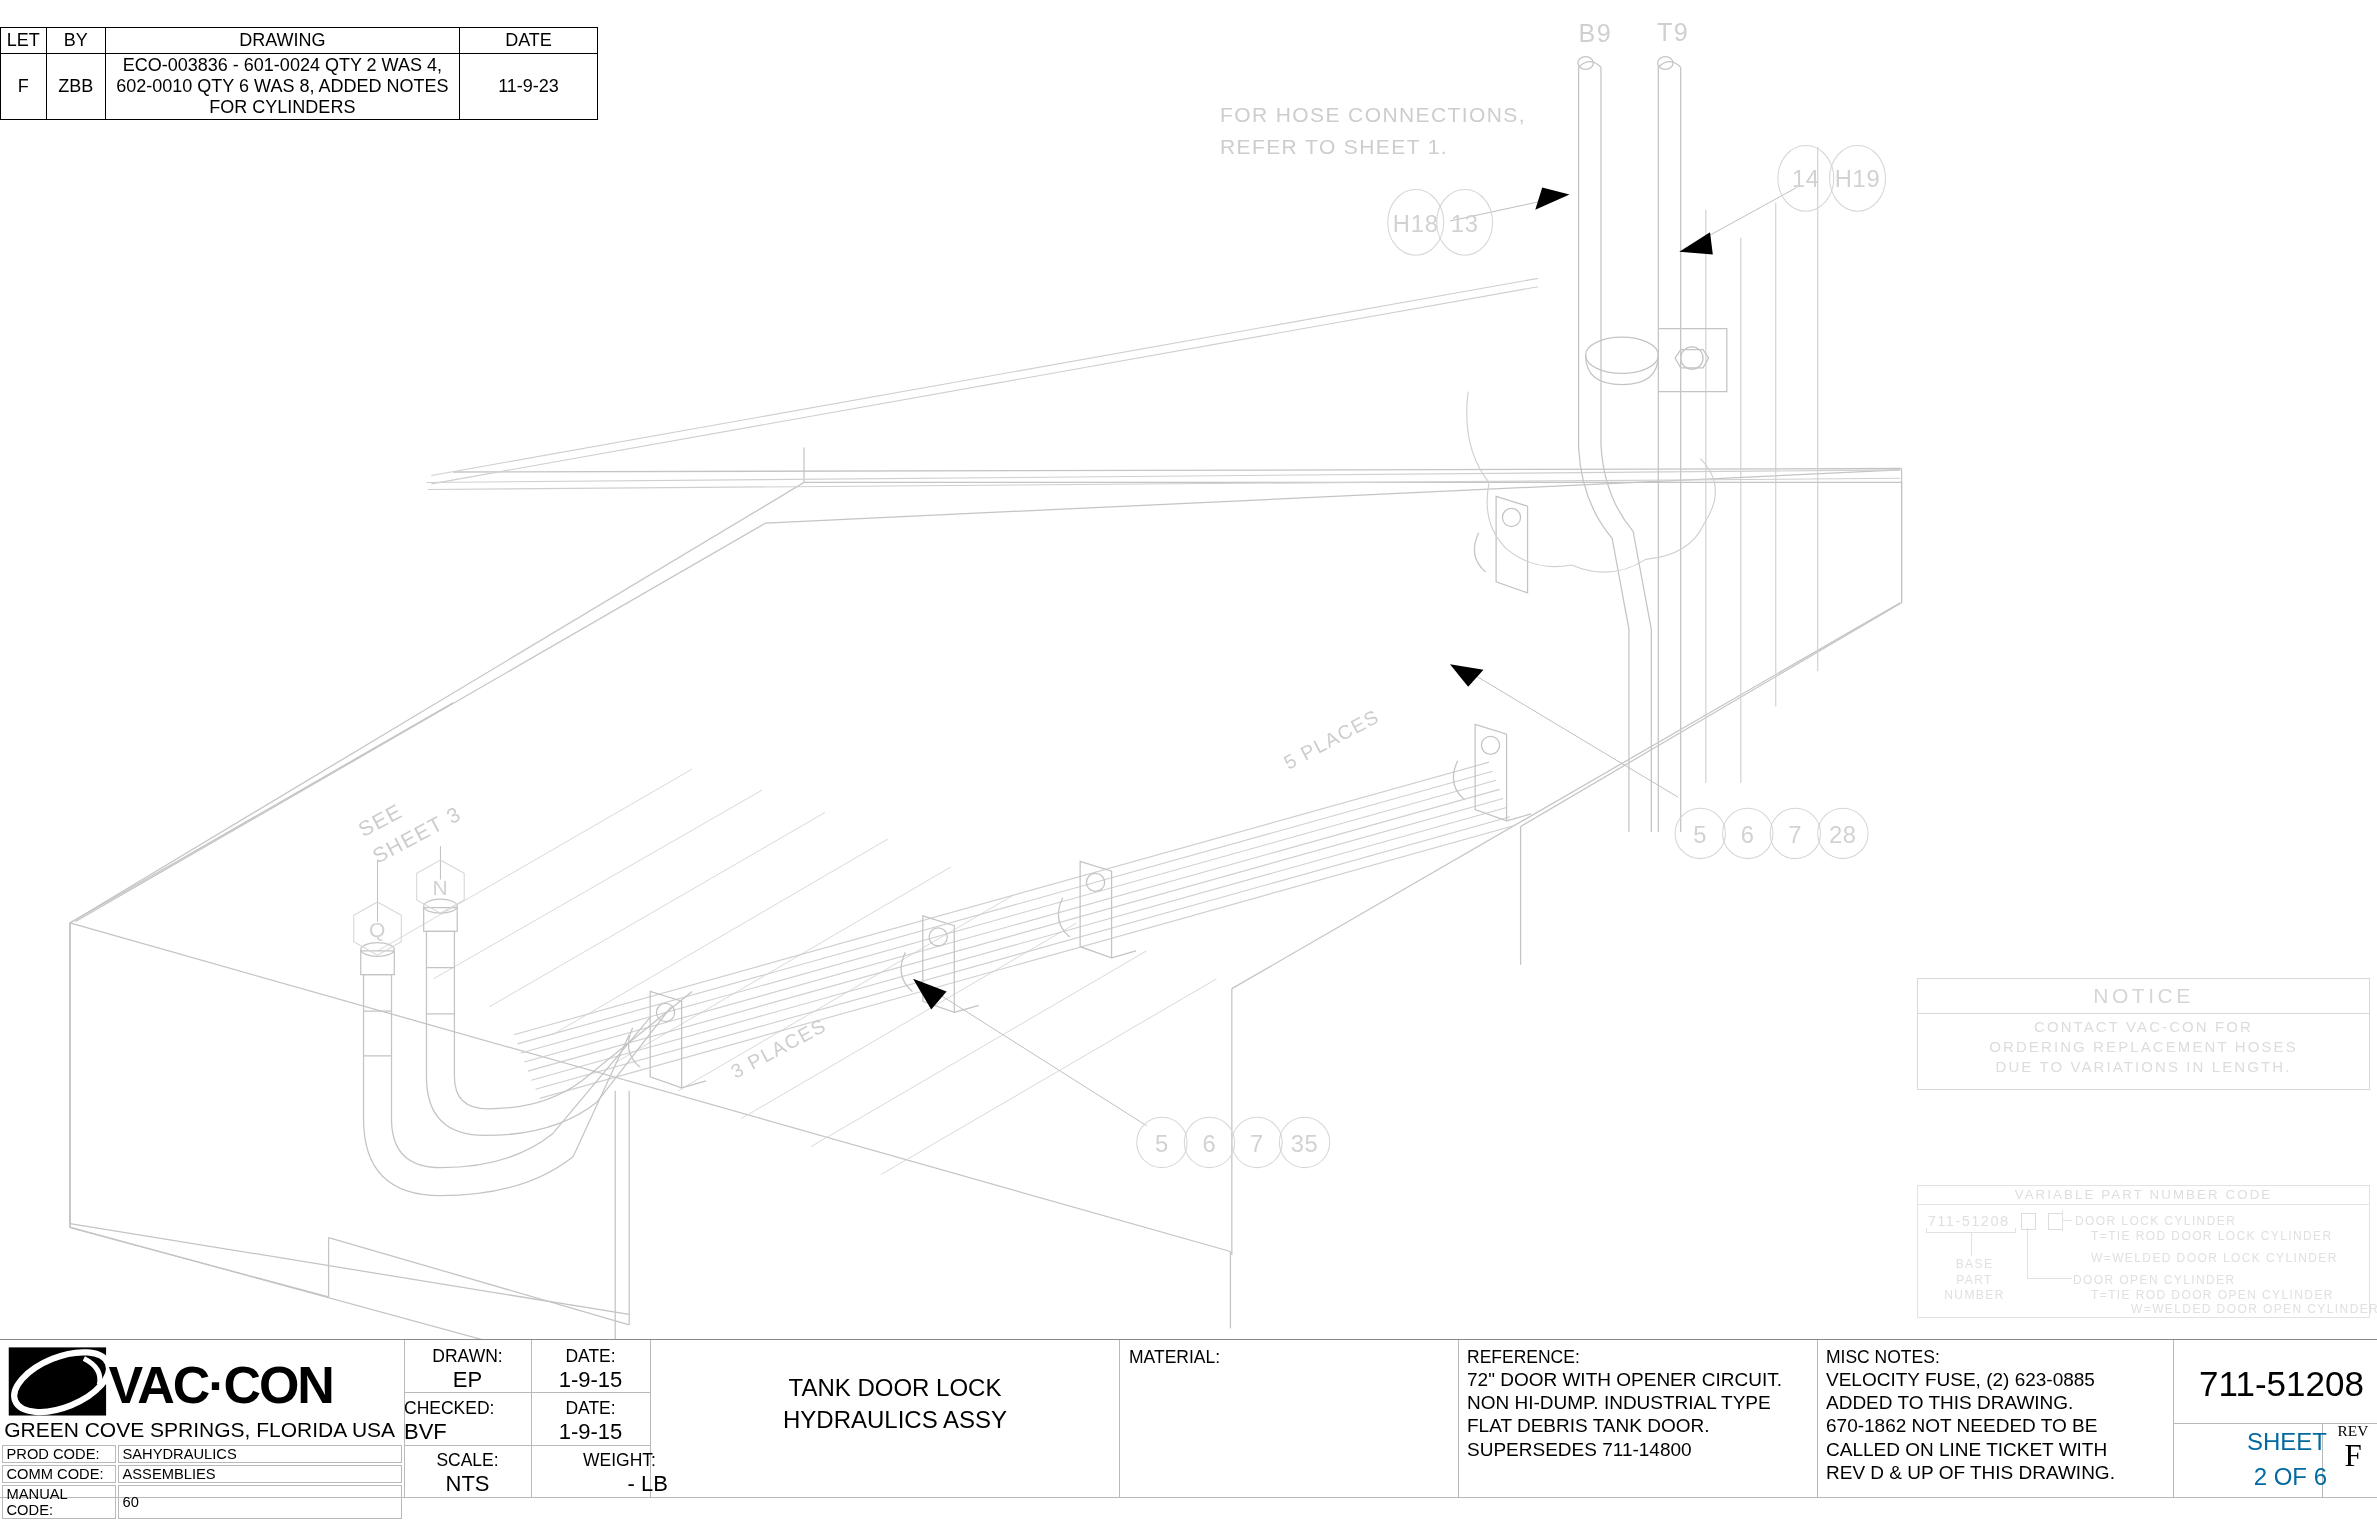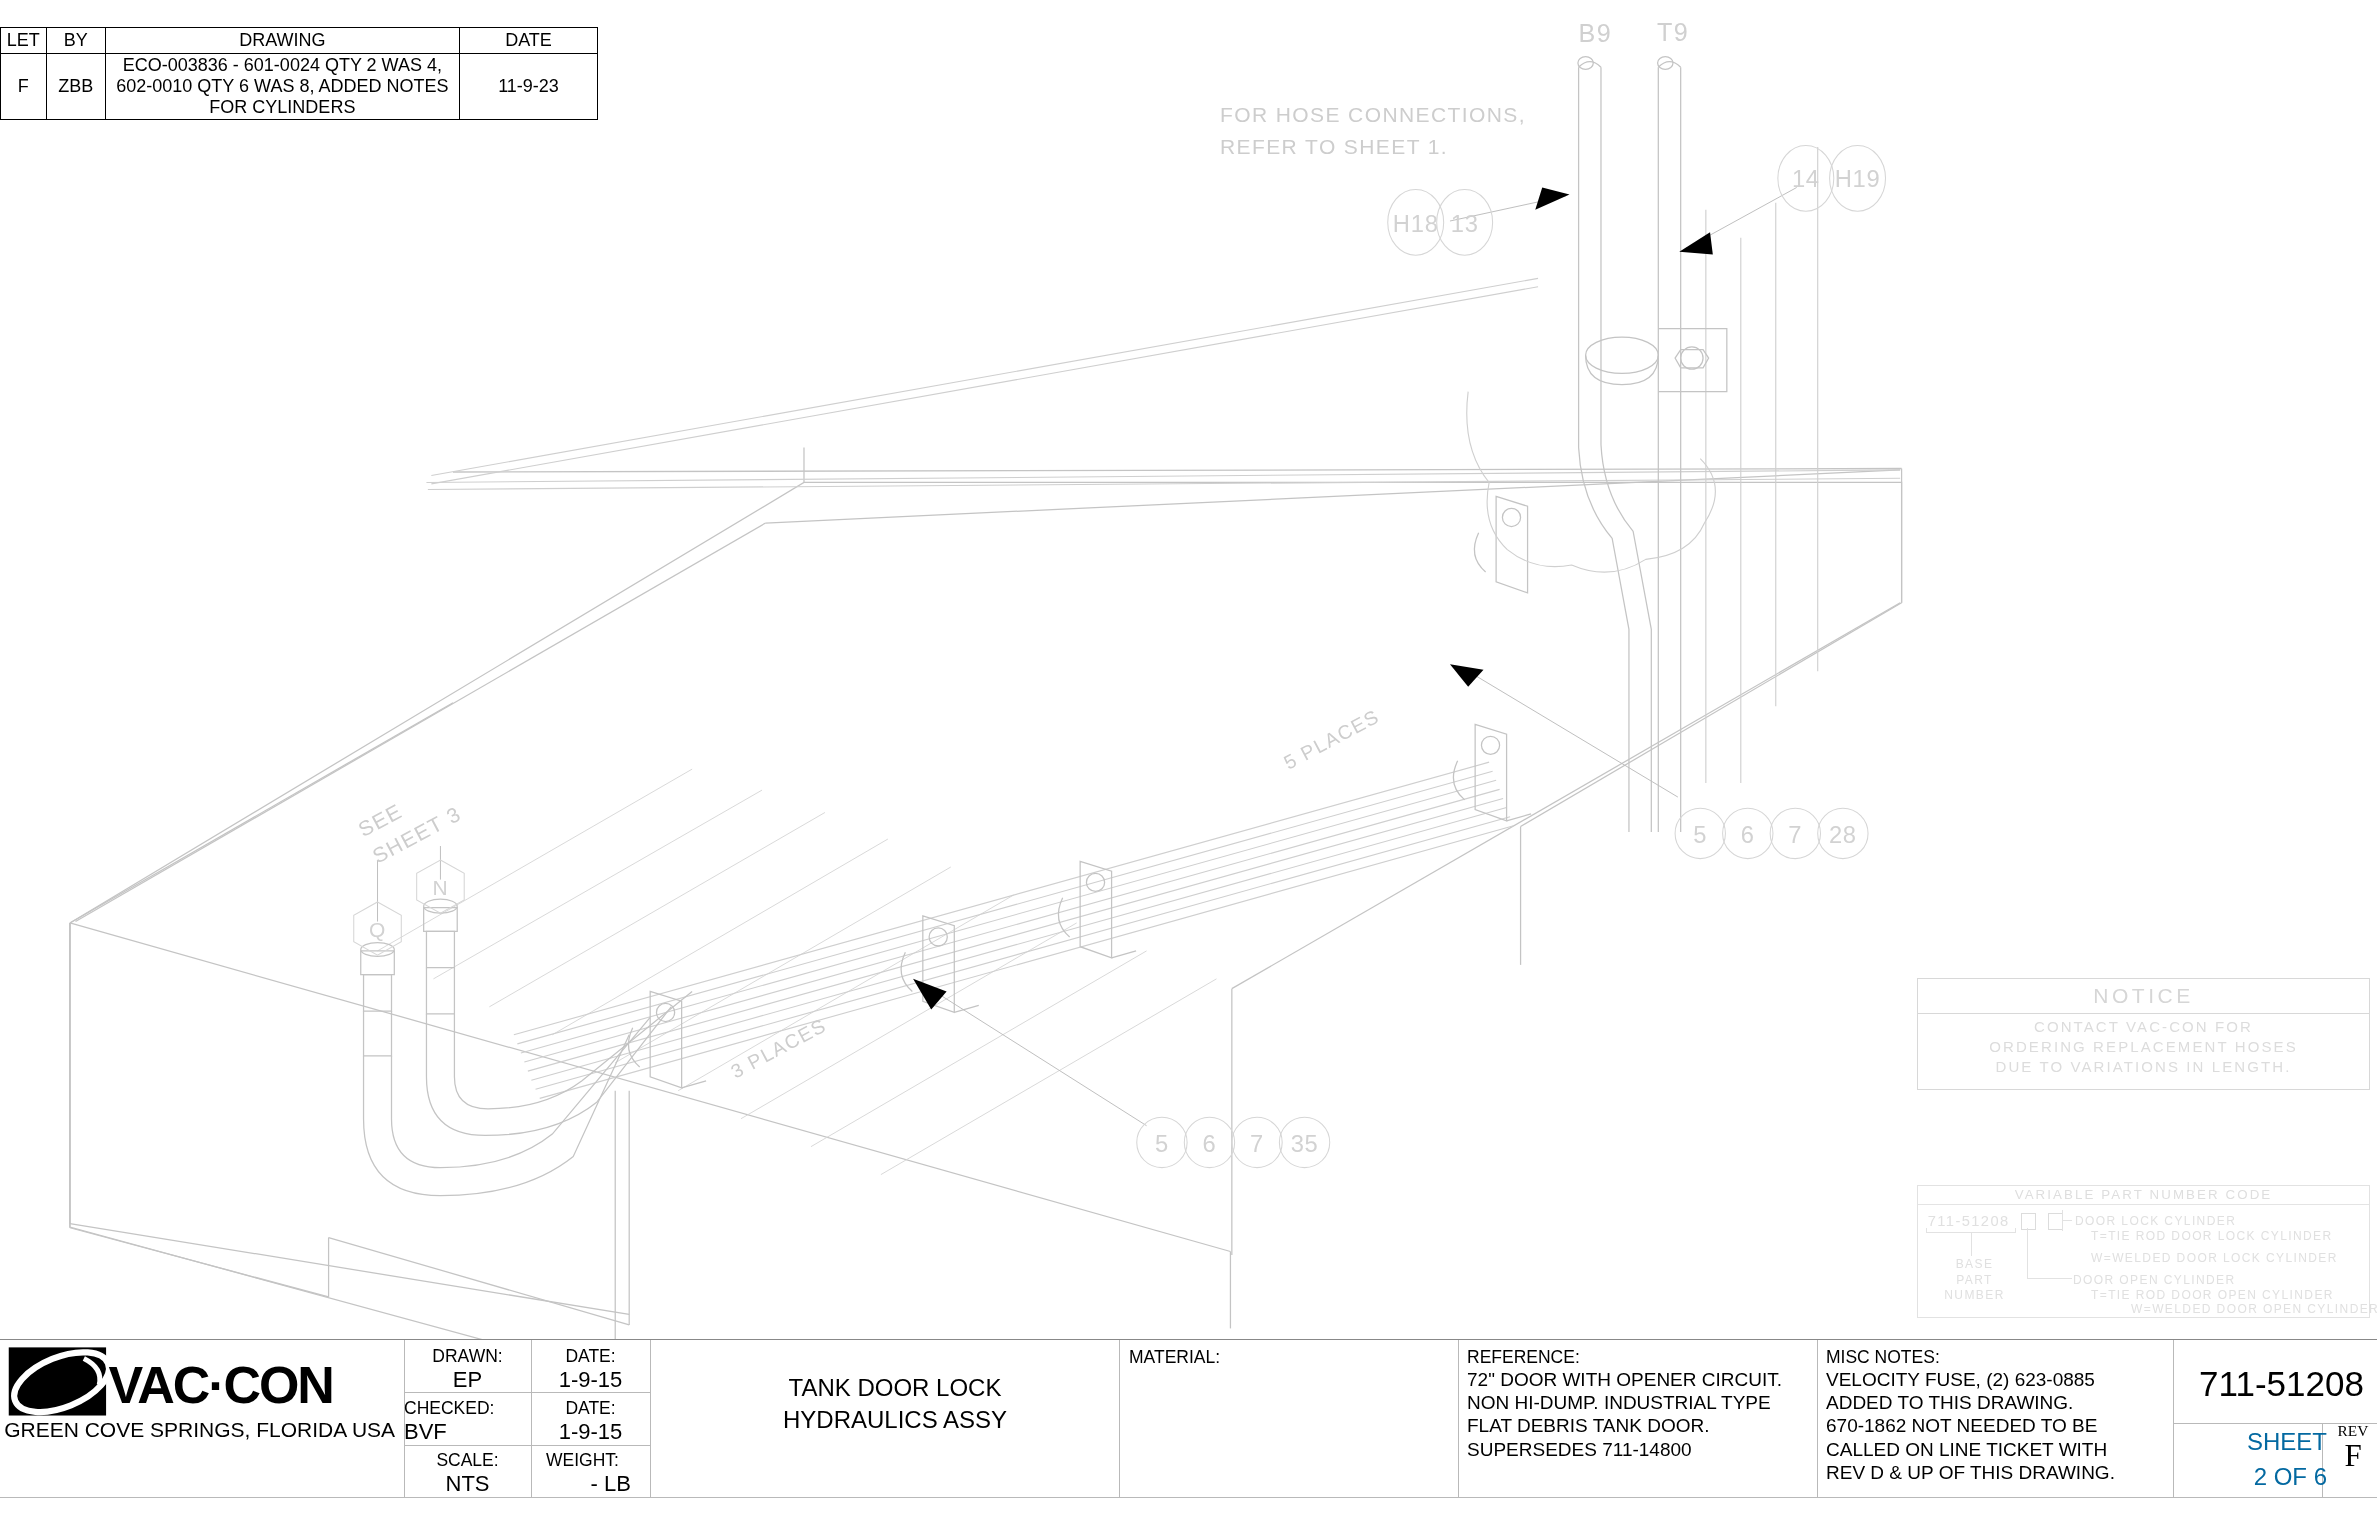--- a/index.html
+++ b/index.html
@@ -488,20 +488,36 @@
     <svg width="399" height="73" viewBox="0 0 570 105">
       <rect x="2" y="2" width="140" height="98" fill="#000"></rect>
       <ellipse cx="78" cy="52" rx="72" ry="36" transform="rotate(-22 78 52)" fill="none" stroke="#fff" stroke-width="9"></ellipse>
       <ellipse cx="78" cy="52" rx="38" ry="17" transform="rotate(-22 78 52)" fill="#000"></ellipse>
       <path d="M 110,18 q 28,14 22,38" fill="none" stroke="#fff" stroke-width="7"></path>
     </svg>
     <div id="logo-text">VAC·CON</div>
   </div>
   <div id="logo-city">GREEN COVE SPRINGS, FLORIDA USA</div>
 
+  <table class="codes-tbl">
+    <tbody>
+        <tr>
+      <td class="codes-k">PROD CODE:</td>
+      <td>SAHYDRAULICS</td>
+    </tr>
+    <tr>
+      <td class="codes-k">COMM CODE:</td>
+      <td>ASSEMBLIES</td>
+    </tr>
+    <tr>
+      <td class="codes-k">MANUAL CODE:</td>
+      <td>60</td>
+    </tr>
+  </tbody>
+    </table>
 
   <div class="tb-cell" style="left:404px; top:5.6px; width:127px; text-align:center;">
     <div class="tb-lbl">DRAWN:</div>
     <div class="tb-val">EP</div>
   </div>
   <div class="tb-cell" style="left:531px; top:5.6px; width:119px; text-align:center;">
     <div class="tb-lbl">DATE:</div>
     <div class="tb-val">1-9-15</div>
   </div>
 
@@ -511,21 +527,21 @@
   </div>
   <div class="tb-cell" style="left:531px; top:58px; width:119px; text-align:center;">
     <div class="tb-lbl">DATE:</div>
     <div class="tb-val">1-9-15</div>
   </div>
 
   <div class="tb-cell" style="left:404px; top:110px; width:127px; text-align:center;">
     <div class="tb-lbl">SCALE:</div>
     <div class="tb-val">NTS</div>
   </div>
-  <div class="tb-cell" style="left:523px; top:110px; width:119px; text-align:center;">
+  <div class="tb-cell" style="left:560px; top:110px; width:119px; text-align:center;">
     <div class="tb-lbl">WEIGHT:</div>
     <div class="tb-val" style="text-align:right; padding-right:11.2px;">- LB</div>
   </div>
 
   <div class="tb-center-title multiline">TANK DOOR LOCK
 HYDRAULICS ASSY</div>
 
   <div class="tb-cell" style="left:1129px; top:7px; width:322px;">
     <div class="tb-lbl">MATERIAL:</div>
     <div class="block-text"></div>

